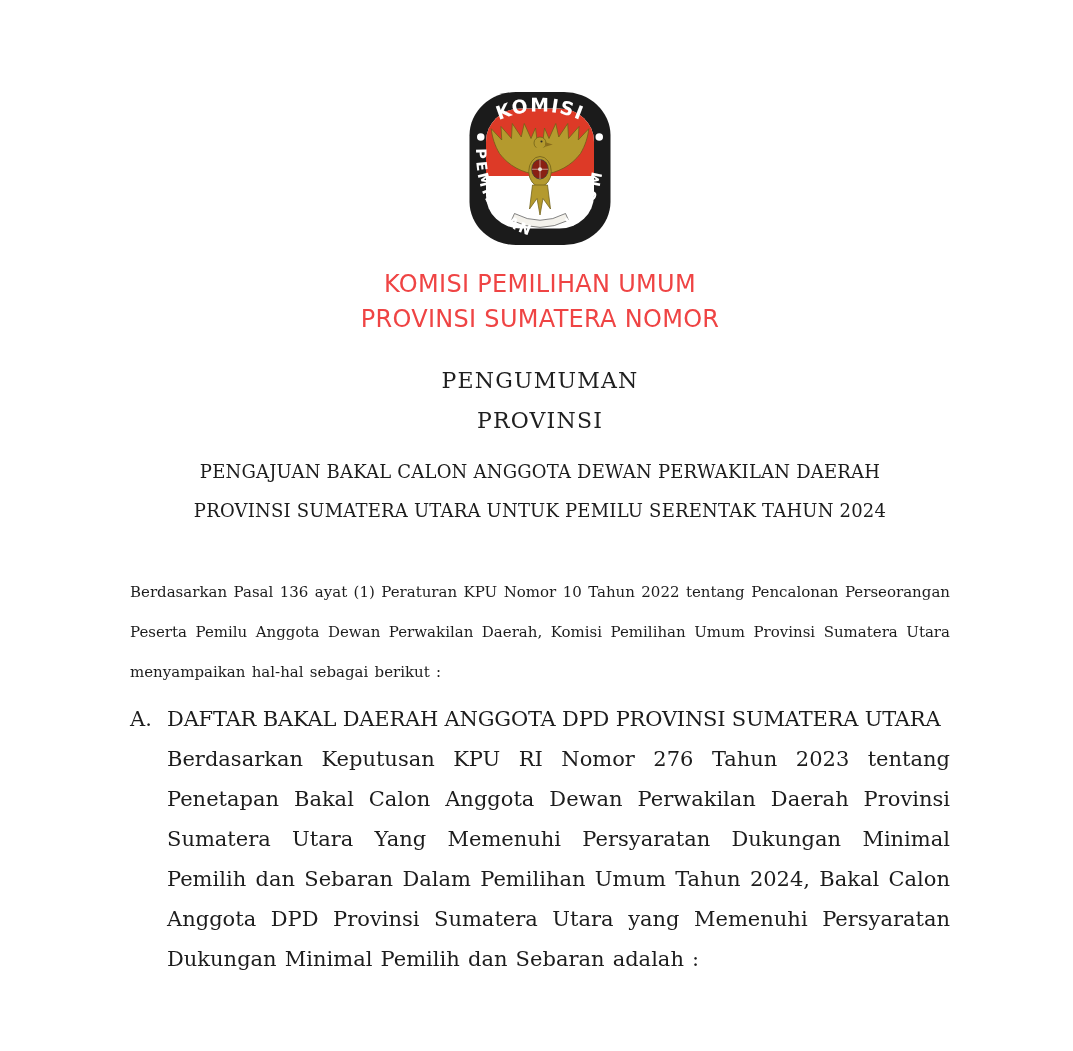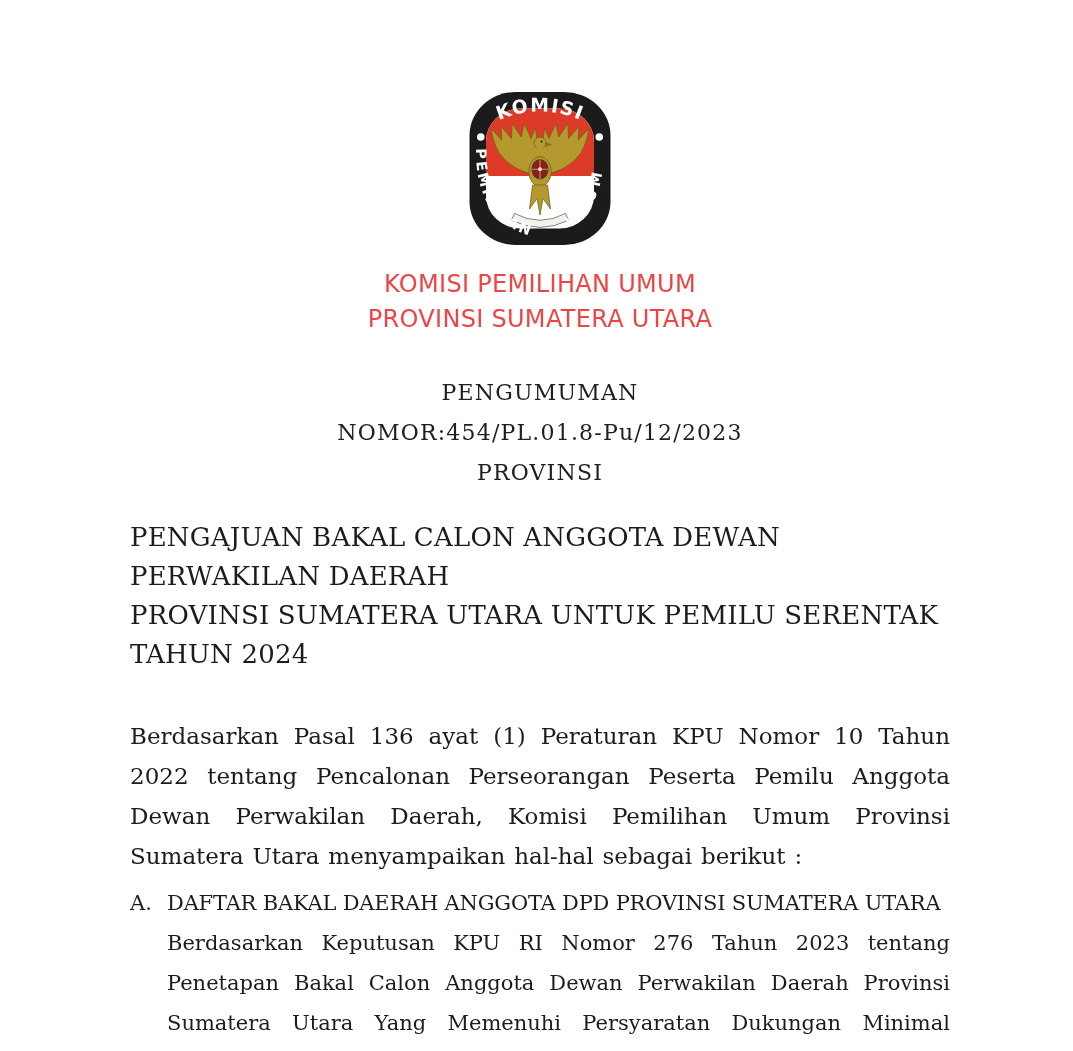--- a/index.html
+++ b/index.html
@@ -21,40 +21,41 @@
     margin-top: 16px;
     text-align: center;
     font-family: "DejaVu Sans", "Liberation Sans", sans-serif;
     font-size: 24px;
     line-height: 35px;
     letter-spacing: 0.3px;
     color: #ef4444;
   }
 
   .annc {
-    margin-top: 36px;
+    margin-top: 24px;
     text-align: center;
     font-size: 22px;
     line-height: 40px;
     letter-spacing: 1.2px;
     color: #1f1f1f;
   }
 
   .doc-title {
-    margin-top: 25px;
-    font-size: 26px;
+    margin-top: 11px;
+    text-align: center;
+    font-size: 18px;
     line-height: 39px;
     letter-spacing: 0.2px;
     color: #1c1c1c;
   }
 
   .intro {
     margin-top: 42px;
     text-align: justify;
-    font-size: 23px;
+    font-size: 15px;
     line-height: 40px;
     word-spacing: 1.5px;
     color: #1c1c1c;
   }
 
   .section {
     display: flex;
     margin-top: 7px;
     font-size: 21px;
     line-height: 40px;
@@ -122,26 +123,25 @@
         <textPath href="#arcLeft" startOffset="2%">PEMILIHAN</textPath>
       </text>
       <text class="logo-arc-text" font-size="19" letter-spacing="6">
         <textPath href="#arcRight" startOffset="24%">UMUM</textPath>
       </text>
     </svg>
   </div>
 
   <div class="org-name">
     <div>KOMISI PEMILIHAN UMUM</div>
-    <div>PROVINSI SUMATERA UTARA</div>
+    <div>PROVINSI SUMATERA NOMOR</div>
   </div>
 
   <div class="annc">
     <div>PENGUMUMAN</div>
-    <div>NOMOR:454/PL.01.8-Pu/12/2023</div>
     <div>PROVINSI</div>
   </div>
 
   <div class="doc-title">
     <div>PENGAJUAN BAKAL CALON ANGGOTA DEWAN PERWAKILAN DAERAH</div>
     <div>PROVINSI SUMATERA UTARA UNTUK PEMILU SERENTAK TAHUN 2024</div>
   </div>
 
   <div class="intro">Berdasarkan Pasal 136 ayat (1) Peraturan KPU Nomor 10 Tahun 2022 tentang Pencalonan Perseorangan Peserta Pemilu Anggota Dewan Perwakilan Daerah, Komisi Pemilihan Umum Provinsi Sumatera Utara menyampaikan hal-hal sebagai berikut :</div>
 

